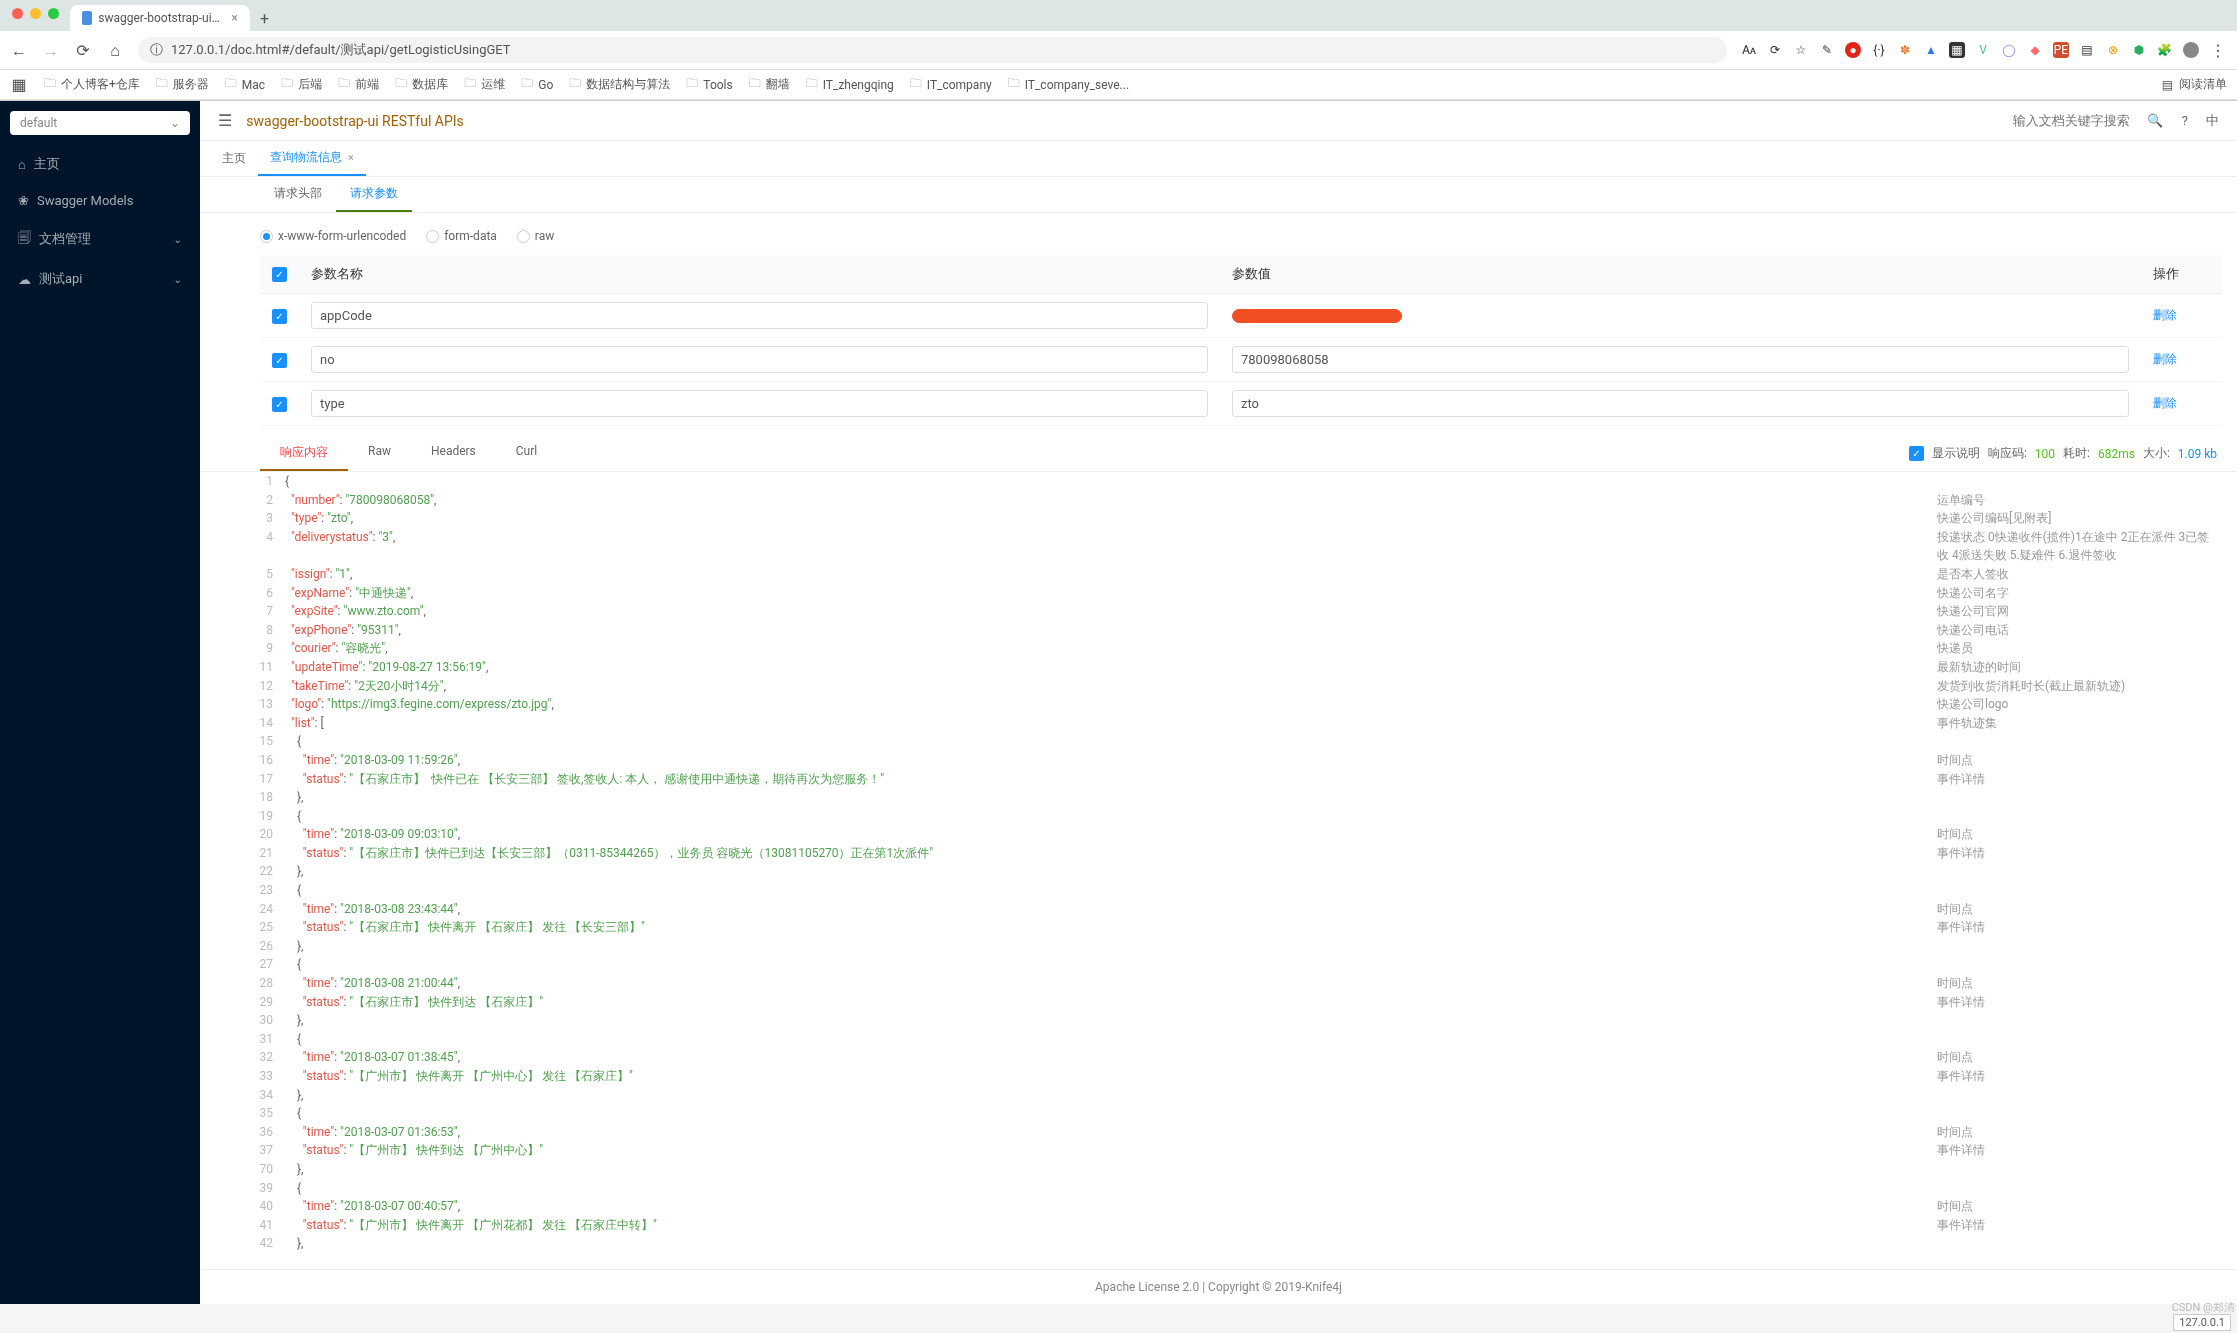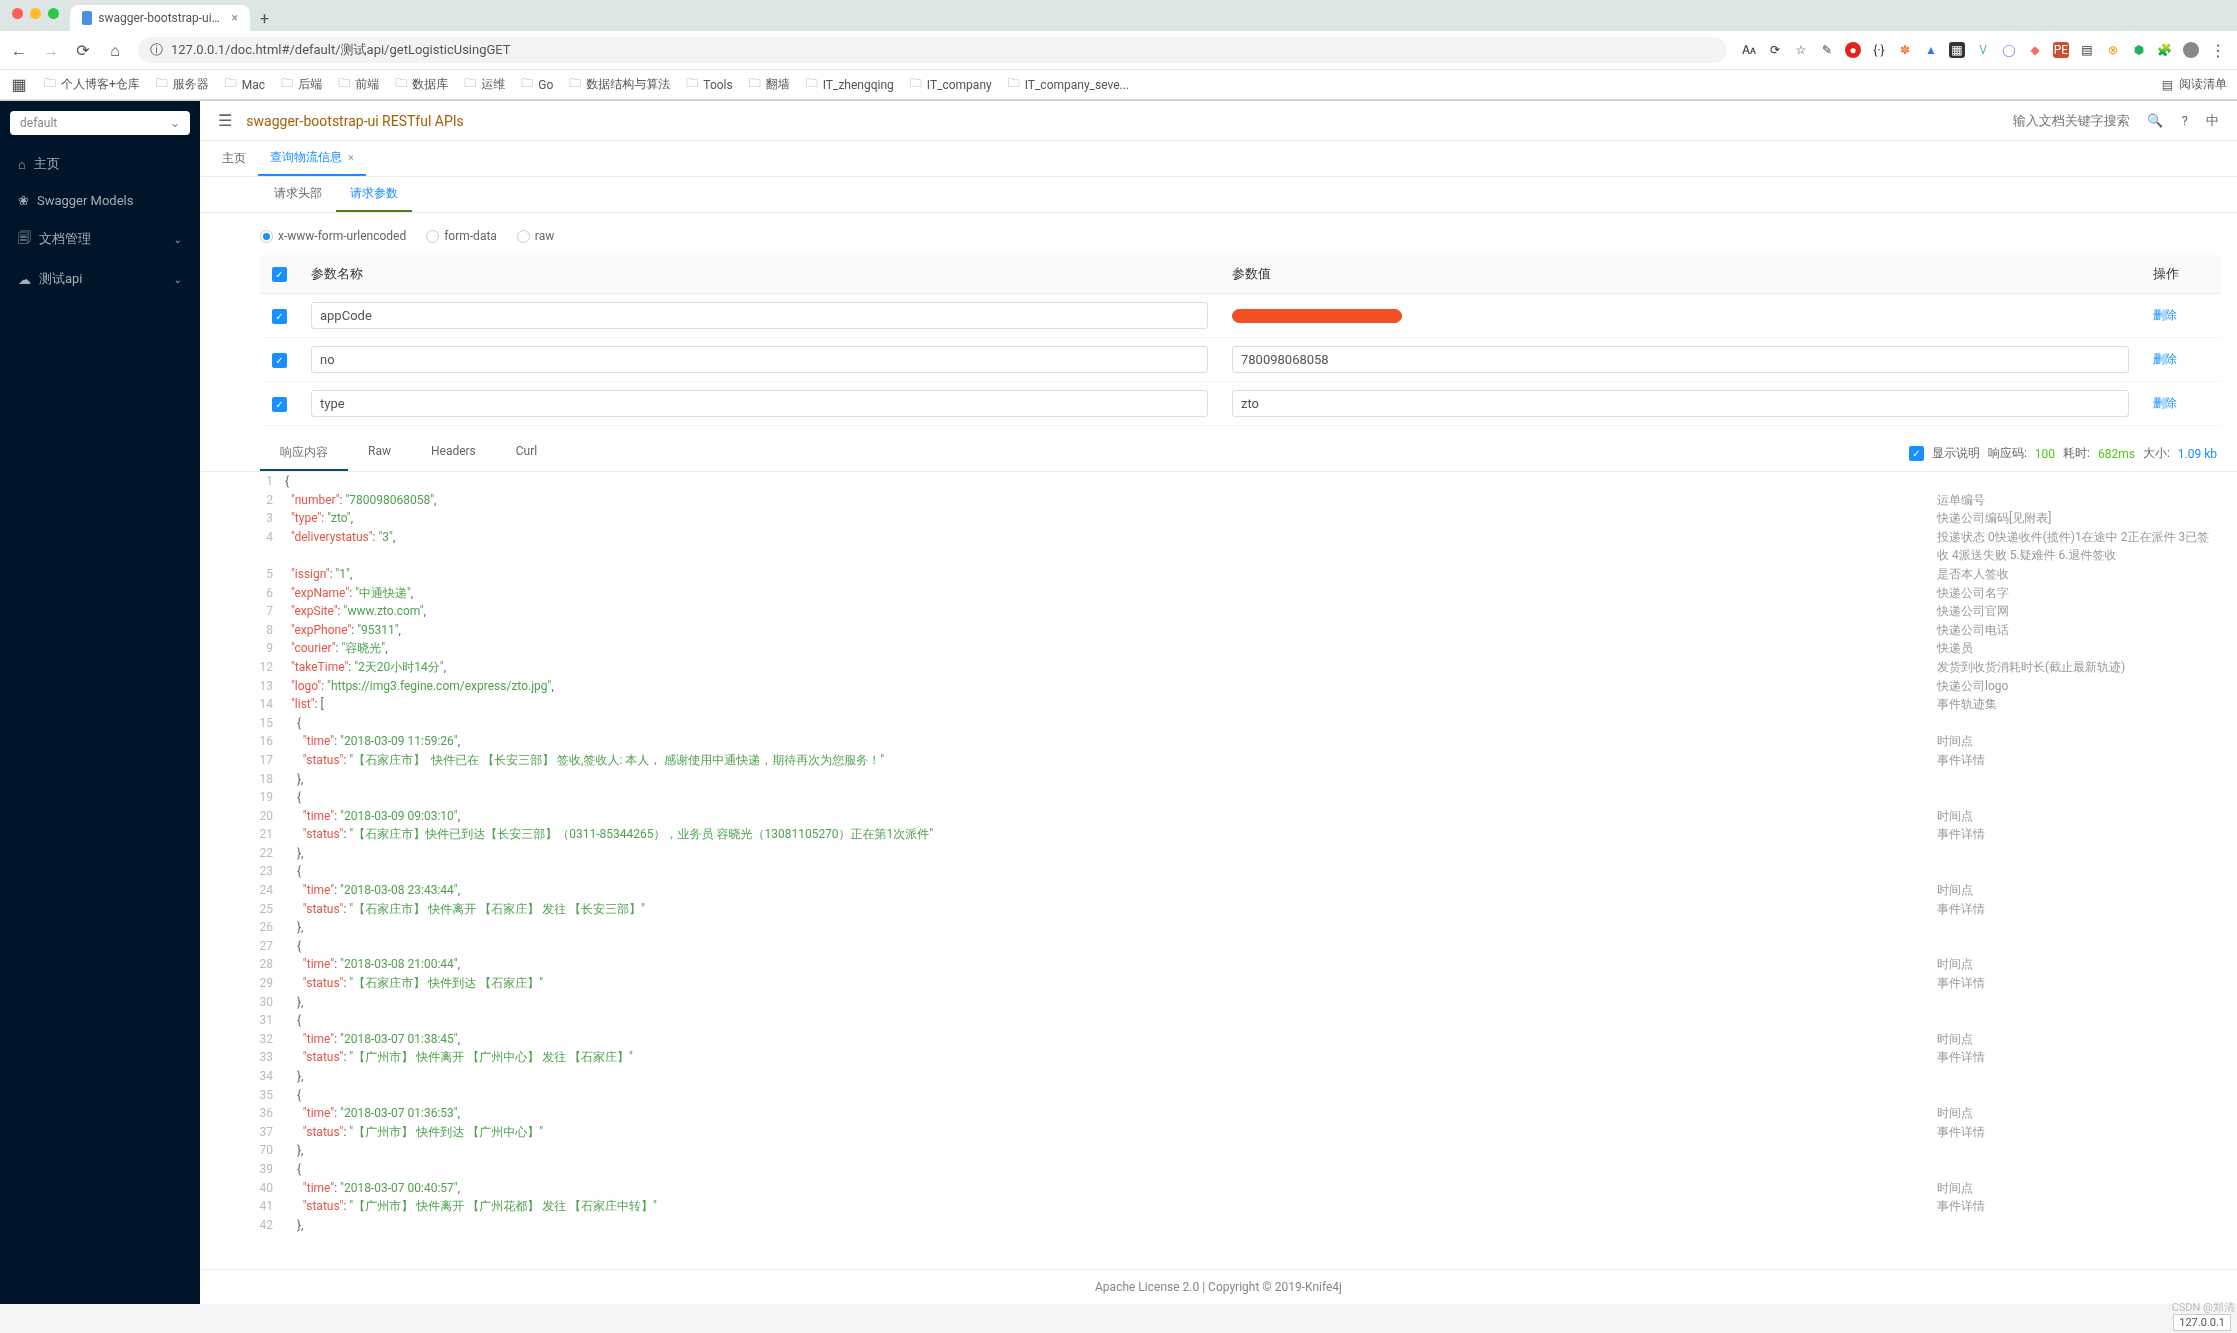--- a/index.html
+++ b/index.html
@@ -67,21 +67,21 @@
 .params-table th { background: #fafafa; text-align: left; padding: 10px 12px; font-size: 13px; font-weight: 500; border-bottom: 1px solid #eee; }
 .params-table td { padding: 8px 12px; border-bottom: 1px solid #f5f5f5; }
 .params-table .chk { width: 30px; text-align:center;}
 .chk-box { width:15px; height:15px; background:#1890ff; border-radius:2px; display:inline-flex; align-items:center; justify-content:center; color:#fff; font-size:10px;}
 .params-table input[type=text] { width: 100%; padding: 5px 8px; border: 1px solid #ddd; border-radius: 3px; font-size: 13px; color: #555; }
 .params-table input.redacted { background: #f04e23; color: #f04e23; border-color:#f04e23; width:170px; border-radius:10px; height:14px; padding:0;}
 .del-link { color: #1890ff; font-size: 12px; cursor: pointer; }
 
 .response-tabs { display: flex; border-bottom: 1px solid #eee; padding-left: 60px; align-items:center;}
 .resp-tab { padding: 8px 20px; font-size: 12px; color: #666; cursor: pointer; }
-.resp-tab.active { color: #737373; border-bottom: 2px solid #0c4a6e; }
+.resp-tab.active { color: #ef4444; border-bottom: 2px solid #a16207; }
 .resp-meta { margin-left: auto; padding-right: 20px; font-size: 12px; color: #666; display:flex; align-items:center; gap:8px;}
 .resp-meta .g { color: #52c41a; }
 .resp-meta .b { color: #1890ff; }
 
 .code-block { font-family: Menlo, Consolas, monospace; font-size: 12px; padding: 0 20px 20px 50px; line-height: 1.55; }
 .code-line { display: flex; }
 .ln { color: #bbb; width: 35px; text-align: right; padding-right: 12px; user-select:none; flex-shrink:0;}
 .code { white-space: pre; flex:1; color:#333;}
 .code .k { color: #e45649; }
 .code .s { color: #50a14f; }
@@ -319,20 +319,25 @@
             <span class="ln">8</span>
             <span class="code">  <span class="k">"expPhone"</span><span class="p">: </span><span class="s">"95311"</span><span class="p">,</span></span>
             <span class="cmt">快递公司电话</span>
           </div>
           <div class="code-line">
             <span class="ln">9</span>
             <span class="code">  <span class="k">"courier"</span><span class="p">: </span><span class="s">"容晓光"</span><span class="p">,</span></span>
             <span class="cmt">快递员</span>
           </div>
           <div class="code-line">
+            <span class="ln">11</span>
+            <span class="code">  <span class="k">"updateTime"</span><span class="p">: </span><span class="s">"2019-08-27 13:56:19"</span><span class="p">,</span></span>
+            <span class="cmt">最新轨迹的时间</span>
+          </div>
+          <div class="code-line">
             <span class="ln">12</span>
             <span class="code">  <span class="k">"takeTime"</span><span class="p">: </span><span class="s">"2天20小时14分"</span><span class="p">,</span></span>
             <span class="cmt">发货到收货消耗时长(截止最新轨迹)</span>
           </div>
           <div class="code-line">
             <span class="ln">13</span>
             <span class="code">  <span class="k">"logo"</span><span class="p">: </span><span class="s">"https://img3.fegine.com/express/zto.jpg"</span><span class="p">,</span></span>
             <span class="cmt">快递公司logo</span>
           </div>
           <div class="code-line">

